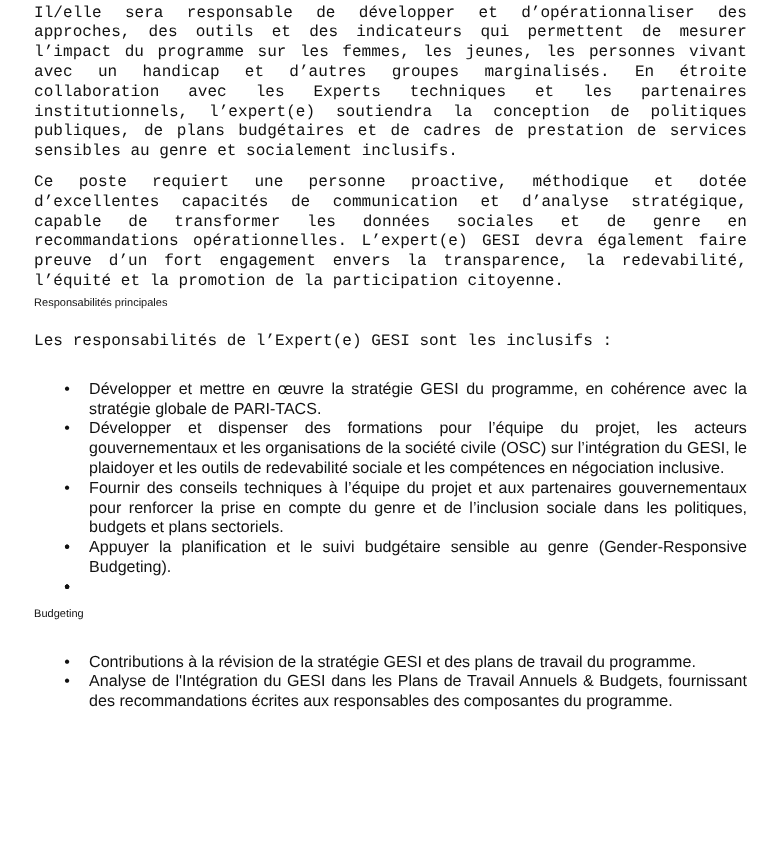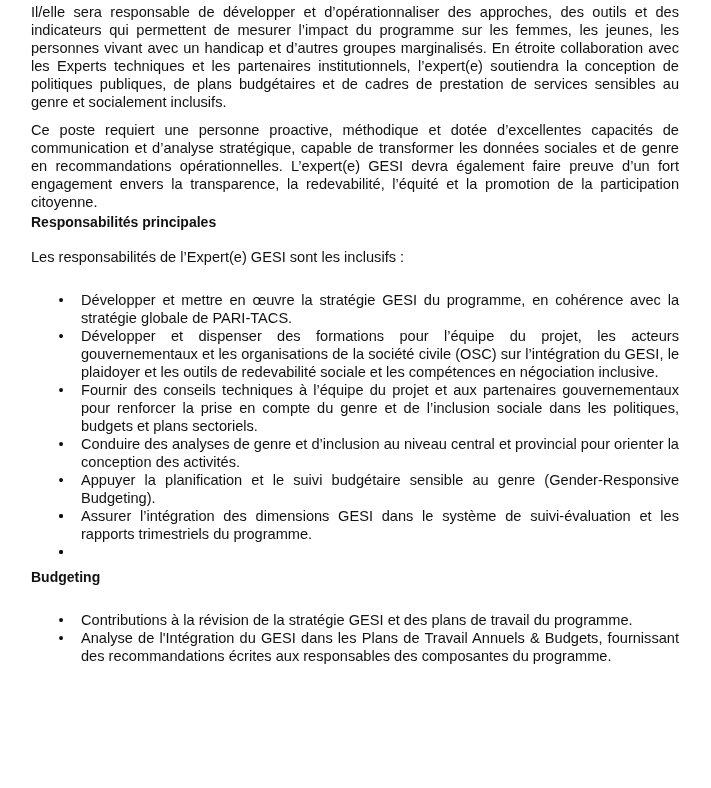--- a/index.html
+++ b/index.html
@@ -19,27 +19,28 @@
     }
     .page {
       position: absolute;
       left: 31px;
       top: 3px;
       width: 648px;
     }
     p {
       margin: 0;
       text-align: justify;
+      font-family: Liberation Mono, monospace;
     }
     .para1 { margin-bottom: 10px; }
     .para2 { margin-bottom: 2px; }
     h2 {
       margin: 0 0 17px 0;
-      font-size: 14px;
-      font-weight: bold;
+      font-size: 10px;
+      font-weight: normal;
       line-height: 18px;
     }
     .intro { margin-bottom: 25px; }
     ul {
       list-style: none;
       margin: 0;
       padding: 0;
     }
     li {
       position: relative;
@@ -63,24 +64,24 @@
   <p class="para1">Il/elle sera responsable de développer et d’opérationnaliser des approches, des outils et des indicateurs qui permettent de mesurer l’impact du programme sur les femmes, les jeunes, les personnes vivant avec un handicap et d’autres groupes marginalisés. En étroite collaboration avec les Experts techniques et les partenaires institutionnels, l’expert(e) soutiendra la conception de politiques publiques, de plans budgétaires et de cadres de prestation de services sensibles au genre et socialement inclusifs.</p>
   <p class="para2">Ce poste requiert une personne proactive, méthodique et dotée d’excellentes capacités de communication et d’analyse stratégique, capable de transformer les données sociales et de genre en recommandations opérationnelles. L’expert(e) GESI devra également faire preuve d’un fort engagement envers la transparence, la redevabilité, l’équité et la promotion de la participation citoyenne.</p>
 
   <h2>Responsabilités principales</h2>
   <p class="intro">Les responsabilités de l’Expert(e) GESI sont les inclusifs :</p>
 
   <ul class="resp-list">
     <li><span class="bullet">•</span><span>Développer et mettre en œuvre la stratégie GESI du programme, en cohérence avec la stratégie globale de PARI-TACS.</span></li>
     <li><span class="bullet">•</span><span>Développer et dispenser des formations pour l’équipe du projet, les acteurs gouvernementaux et les organisations de la société civile (OSC) sur l’intégration du GESI, le plaidoyer et les outils de redevabilité sociale et les compétences en négociation inclusive.</span></li>
     <li><span class="bullet">•</span><span>Fournir des conseils techniques à l’équipe du projet et aux partenaires gouvernementaux pour renforcer la prise en compte du genre et de l’inclusion sociale dans les politiques, budgets et plans sectoriels.</span></li>
-    <li><span class="bullet">•</span><span>Conduire des analyses de genre et d’inclusion au niveau central et provincial pour orienter la conception des activités.</span></li>
+    <li><span class="bullet">•</span></li>
     <li><span class="bullet">•</span><span>Appuyer la planification et le suivi budgétaire sensible au genre (Gender-Responsive Budgeting).</span></li>
     <li><span class="bullet">•</span></li>
-    <li><span class="bullet">•</span><span>Assurer l’intégration des dimensions GESI dans le système de suivi-évaluation et les rapports trimestriels du programme.</span></li>
+    <li><span class="bullet">•</span></li>
     <li><span class="bullet">•</span></li>
     <li><span class="bullet">•</span></li>
   </ul>
 
   <h2 class="livrables-heading">Budgeting</h2>
 
   <ul class="deliv-list">
     <li><span class="bullet">•</span><span>Contributions à la révision de la stratégie GESI et des plans de travail du programme.</span></li>
     <li><span class="bullet">•</span><span>Analyse de l'Intégration du GESI dans les Plans de Travail Annuels &amp; Budgets, fournissant des recommandations écrites aux responsables des composantes du programme.</span></li>
 

